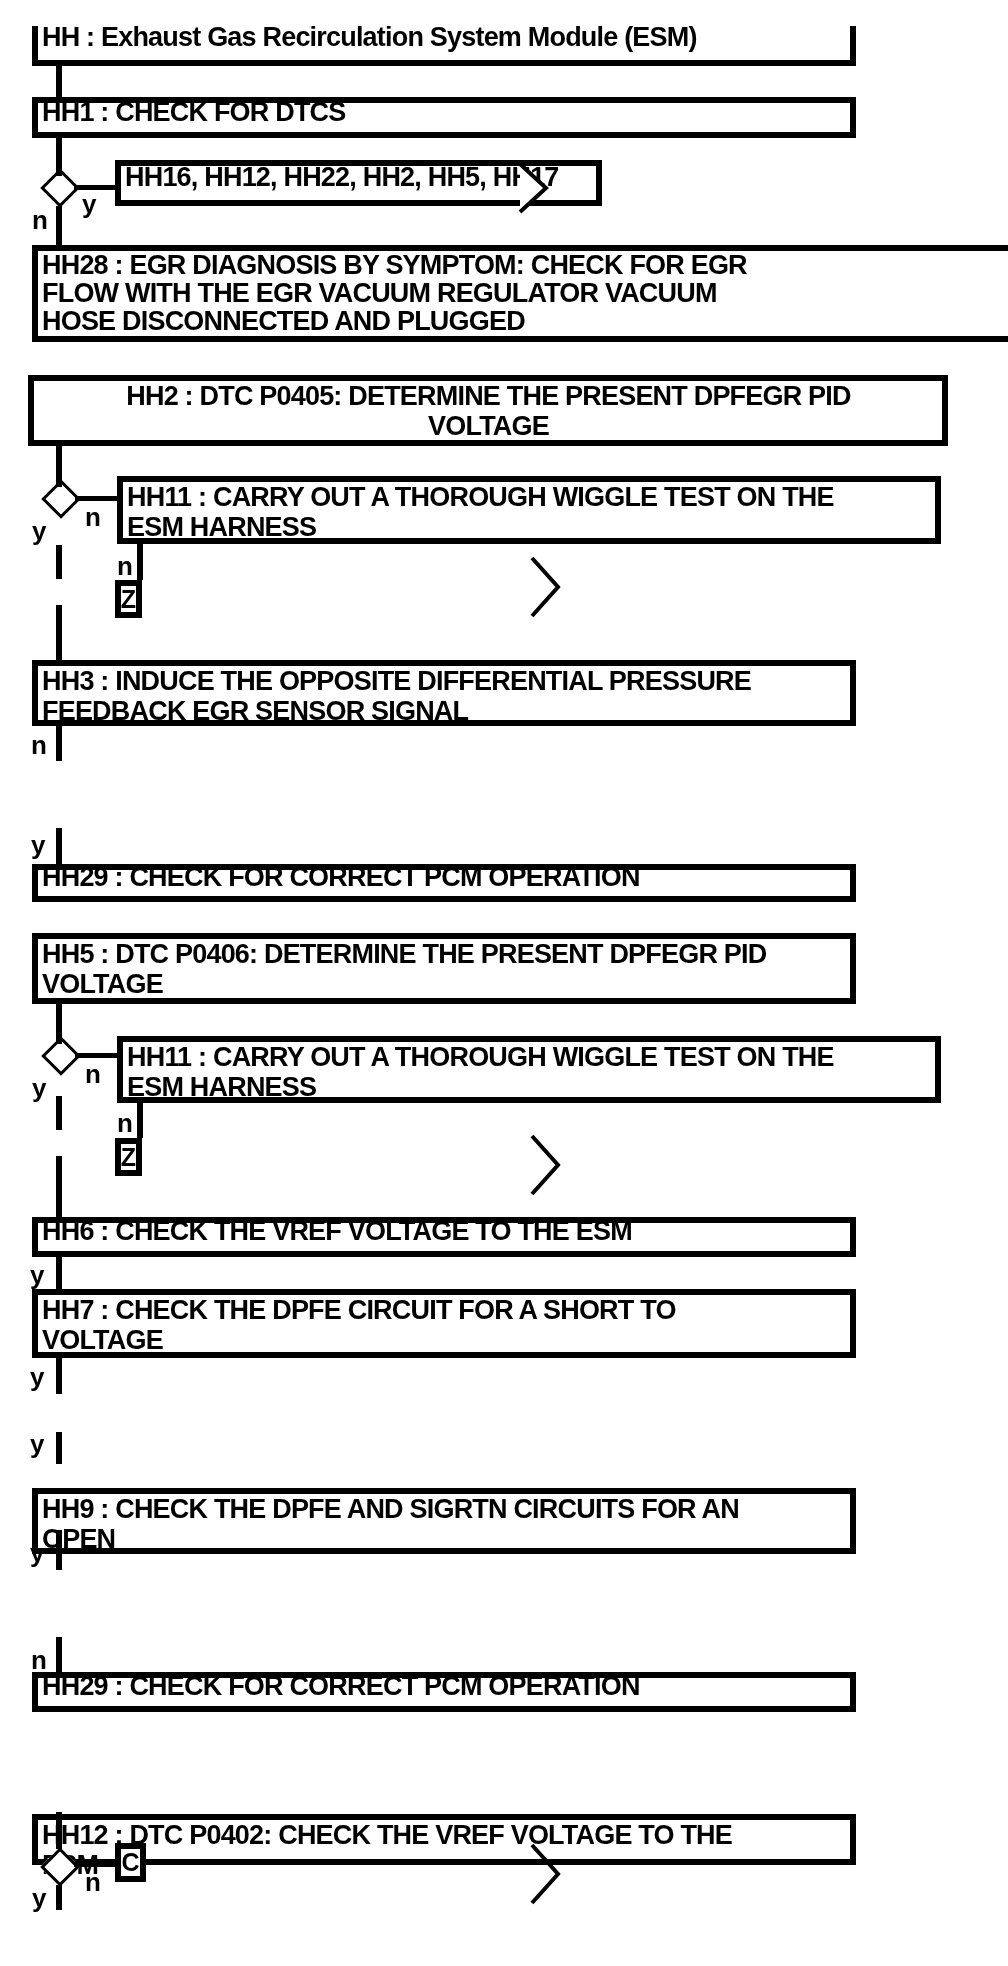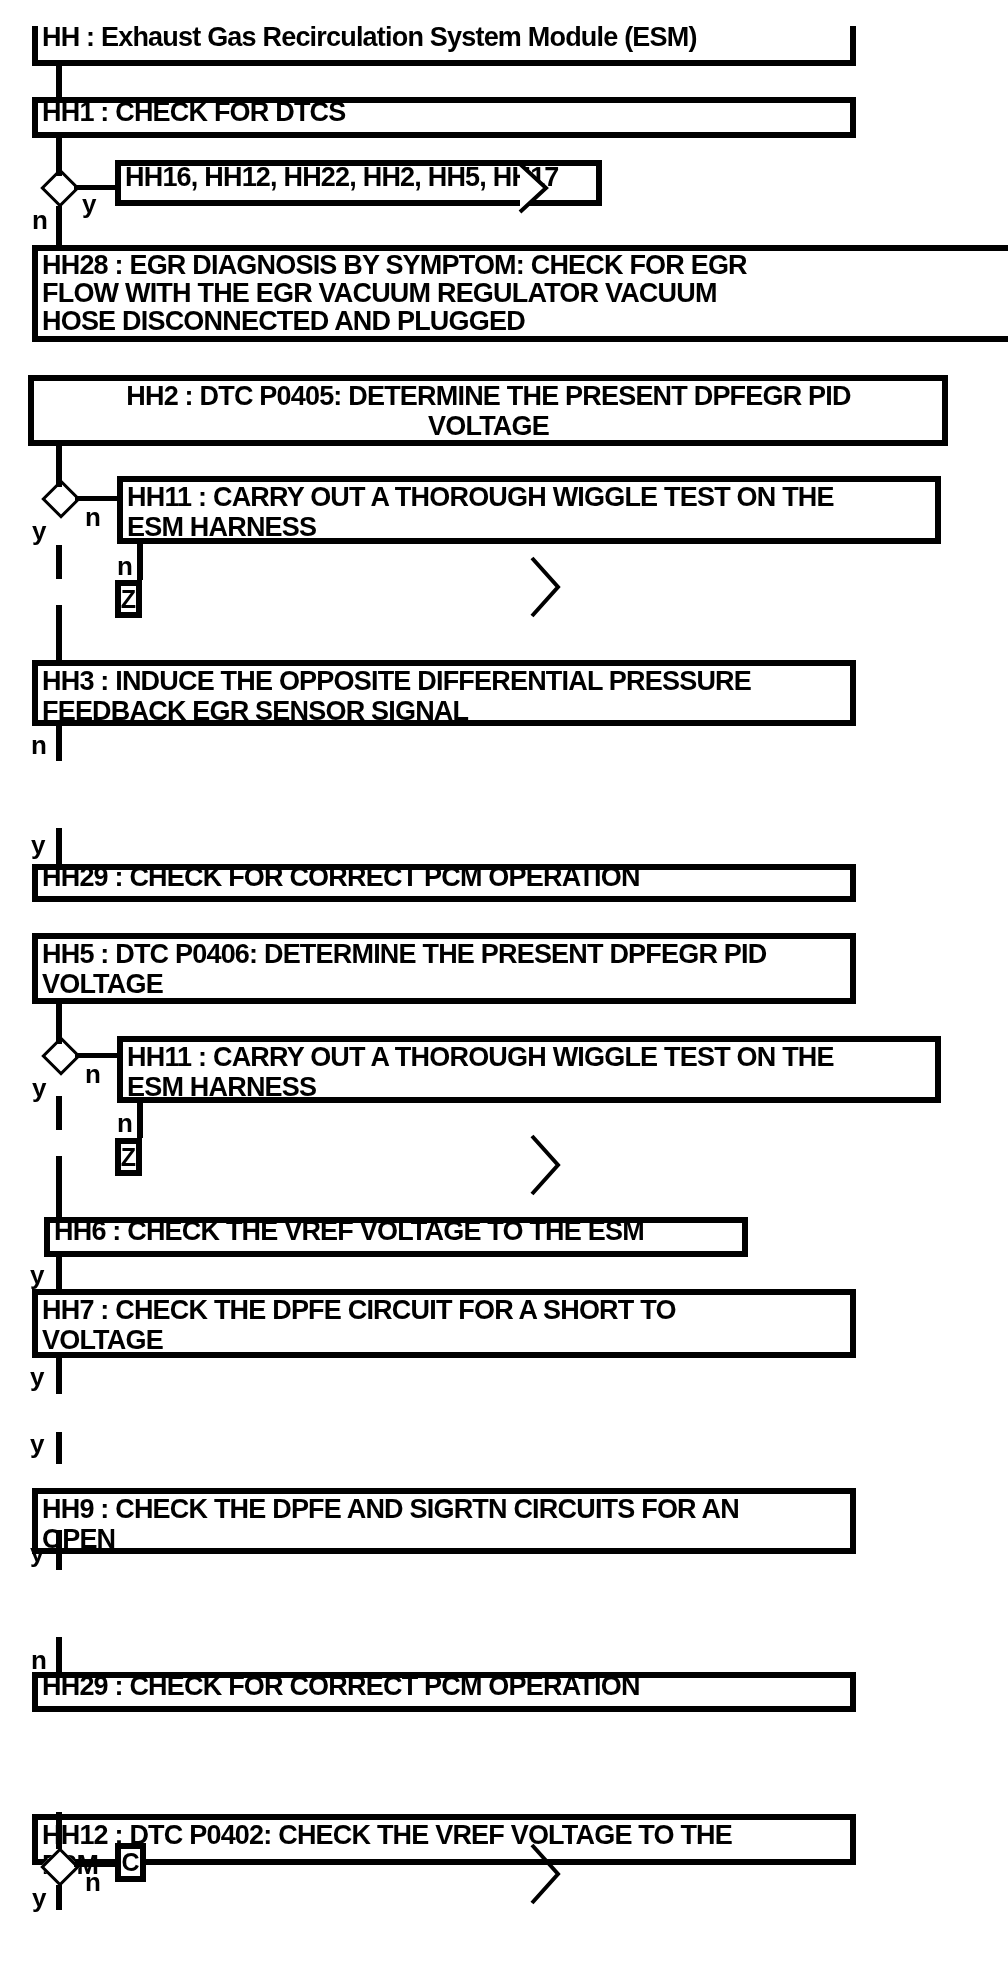--- a/index.html
+++ b/index.html
@@ -62,21 +62,21 @@
   <div class="box single" style="left:32px;top:864px;width:824px;height:38px;">HH29 : CHECK FOR CORRECT PCM OPERATION</div>
 
   <div class="box" style="left:32px;top:933px;width:824px;height:71px;">HH5 : DTC P0406: DETERMINE THE PRESENT DPFEGR PID
 VOLTAGE</div>
 
   <div class="box" style="left:117px;top:1036px;width:824px;height:67px;">HH11 : CARRY OUT A THOROUGH WIGGLE TEST ON THE
 ESM HARNESS</div>
 
   <div class="sbox" style="left:115px;top:1138px;width:27px;height:38px;">Z</div>
 
-  <div class="box single" style="left:44px;top:1217px;width:704px;height:40px;">HH6 : CHECK THE VREF VOLTAGE TO THE ESM</div>
+  <div class="box single" style="left:32px;top:1217px;width:824px;height:40px;">HH6 : CHECK THE VREF VOLTAGE TO THE ESM</div>
 
   <div class="box" style="left:32px;top:1289px;width:824px;height:69px;">HH7 : CHECK THE DPFE CIRCUIT FOR A SHORT TO
 VOLTAGE</div>
 
 
   <div class="box" style="left:32px;top:1464px;width:824px;height:66px;margin-top:24px;">HH9 : CHECK THE DPFE AND SIGRTN CIRCUITS FOR AN
 OPEN</div>
 
 
   <div class="box single" style="left:32px;top:1672px;width:824px;height:40px;">HH29 : CHECK FOR CORRECT PCM OPERATION</div>

